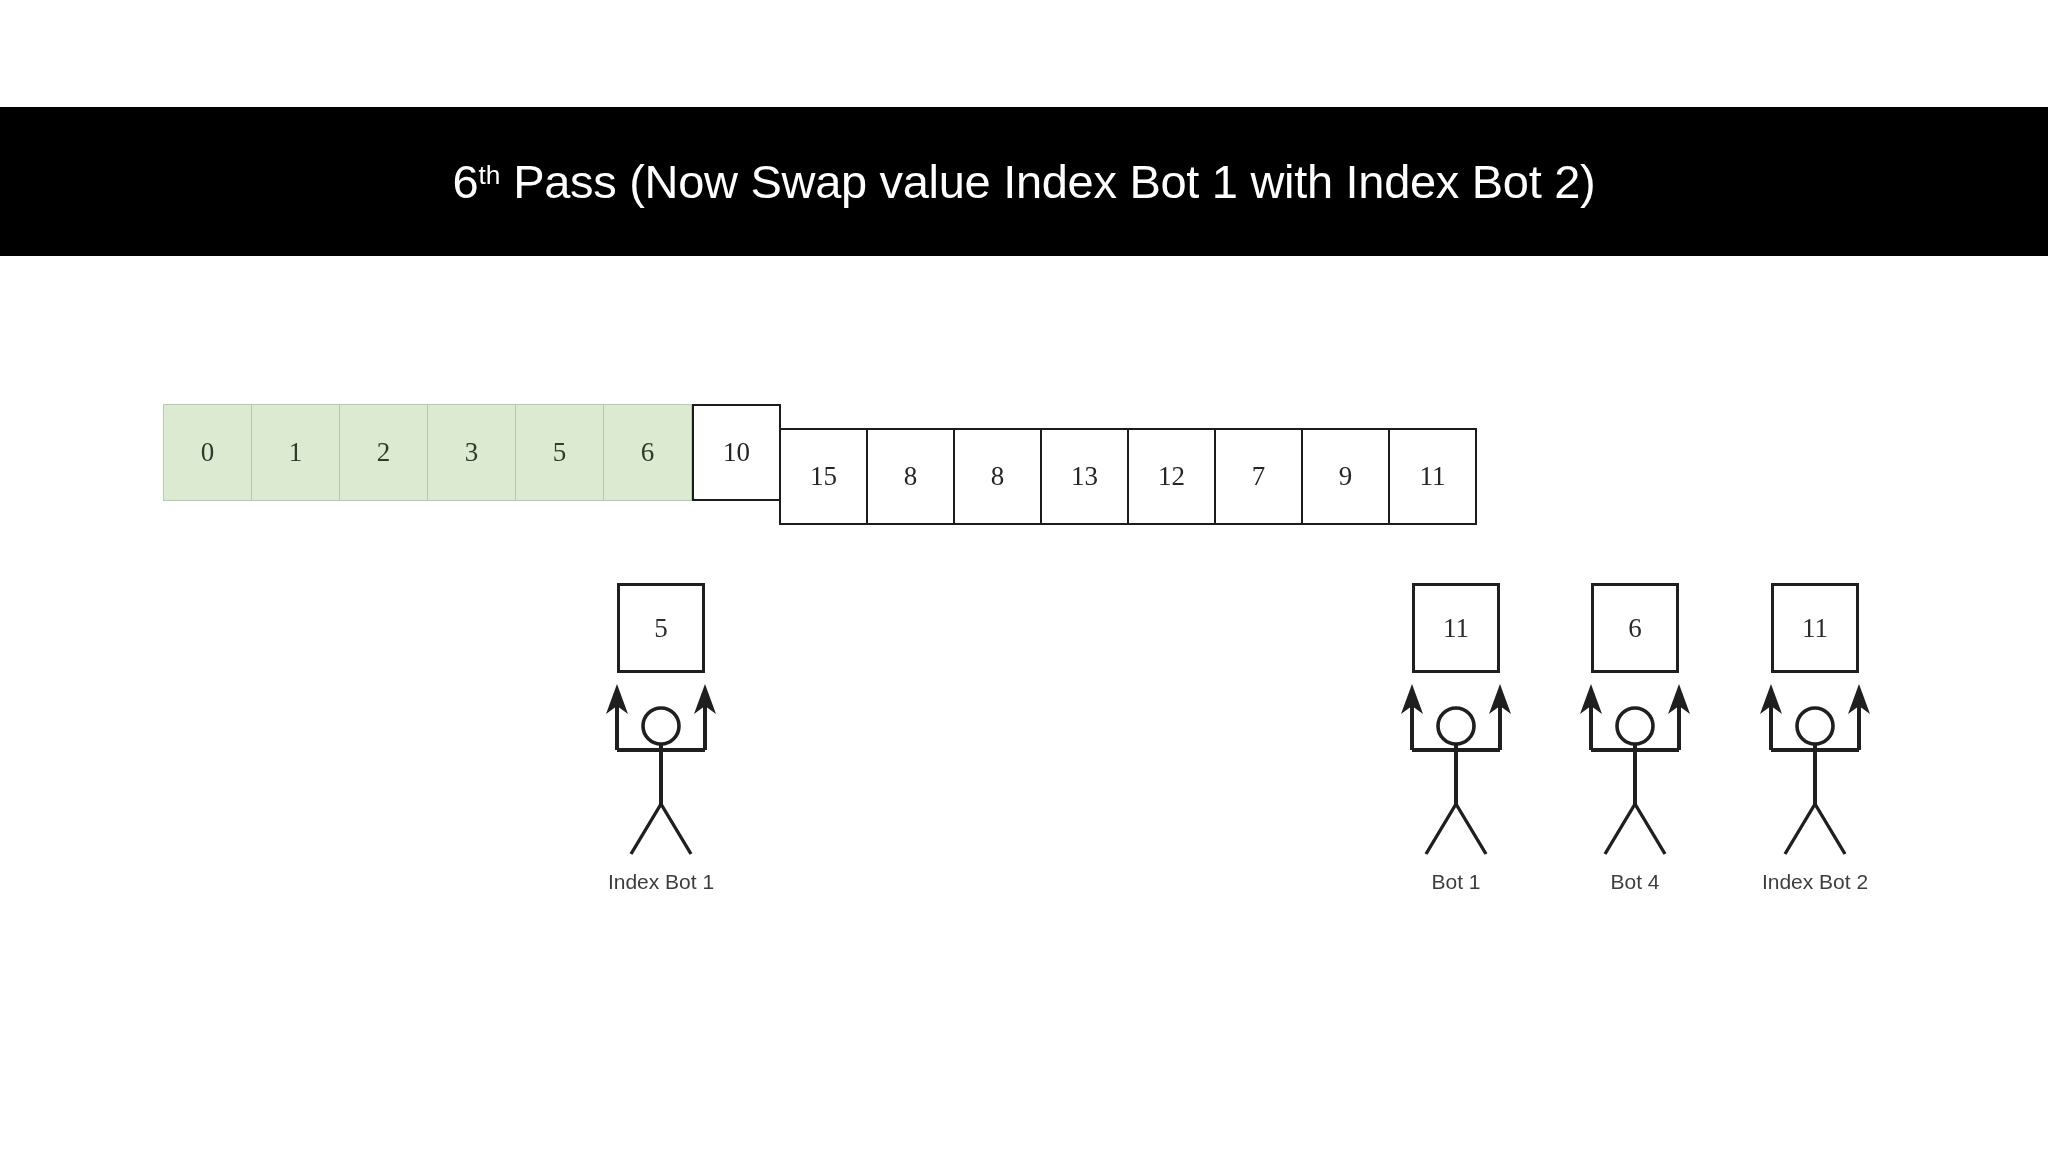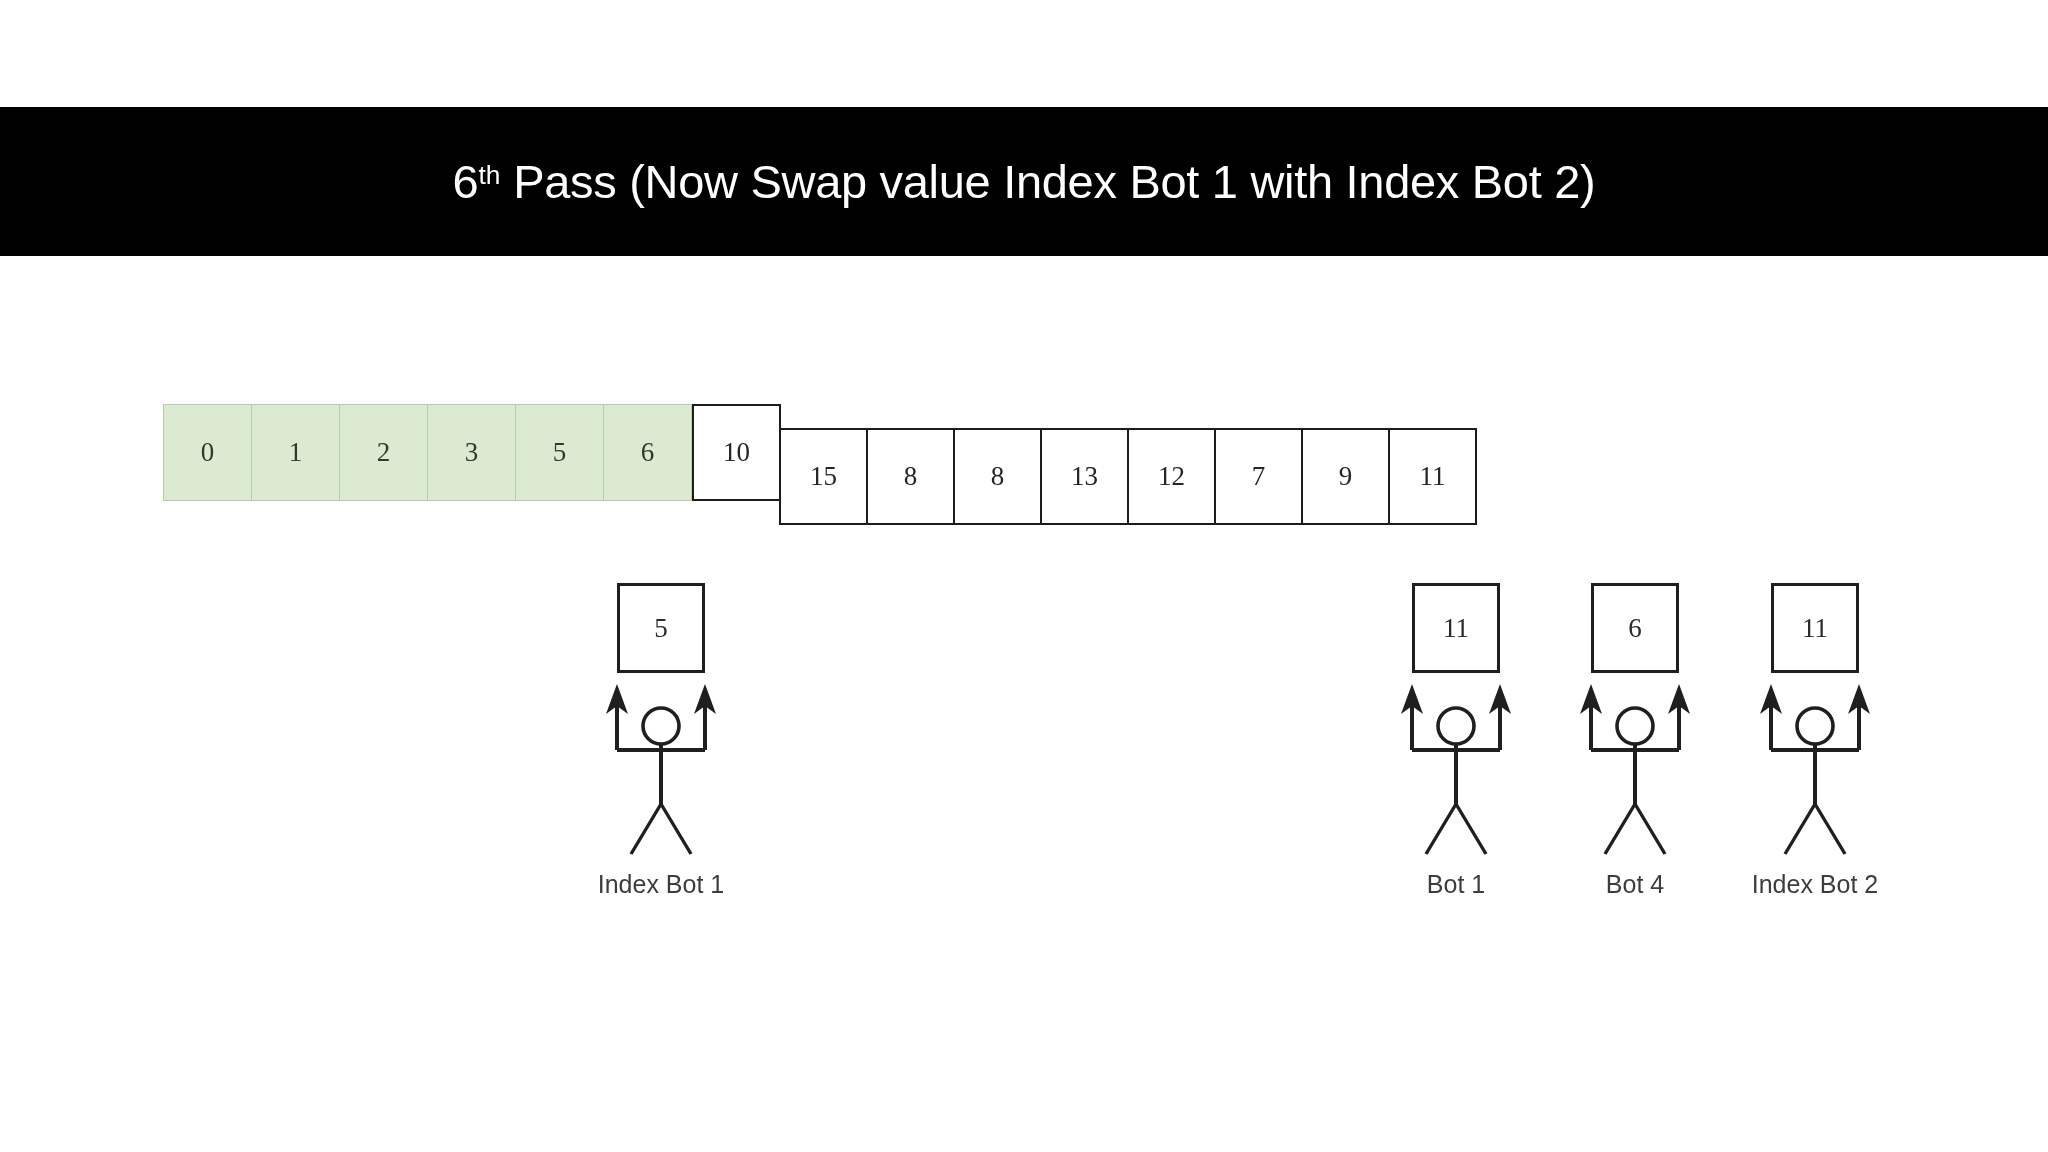--- a/index.html
+++ b/index.html
@@ -103,21 +103,21 @@
     font-family: "Liberation Serif", serif;
   }
   .bot-figure {
     width: 160px;
     height: 190px;
     margin: 5px auto 0;
     display: block;
   }
   .bot-label {
     text-align: center;
-    font-size: 25px;
+    font-size: 21px;
     color: #3d3d3d;
     margin-top: 2px;
     white-space: nowrap;
     font-family: "Liberation Sans", sans-serif;
   }
 </style>
 </head>
 <body>
 
 <div class="title-bar">

